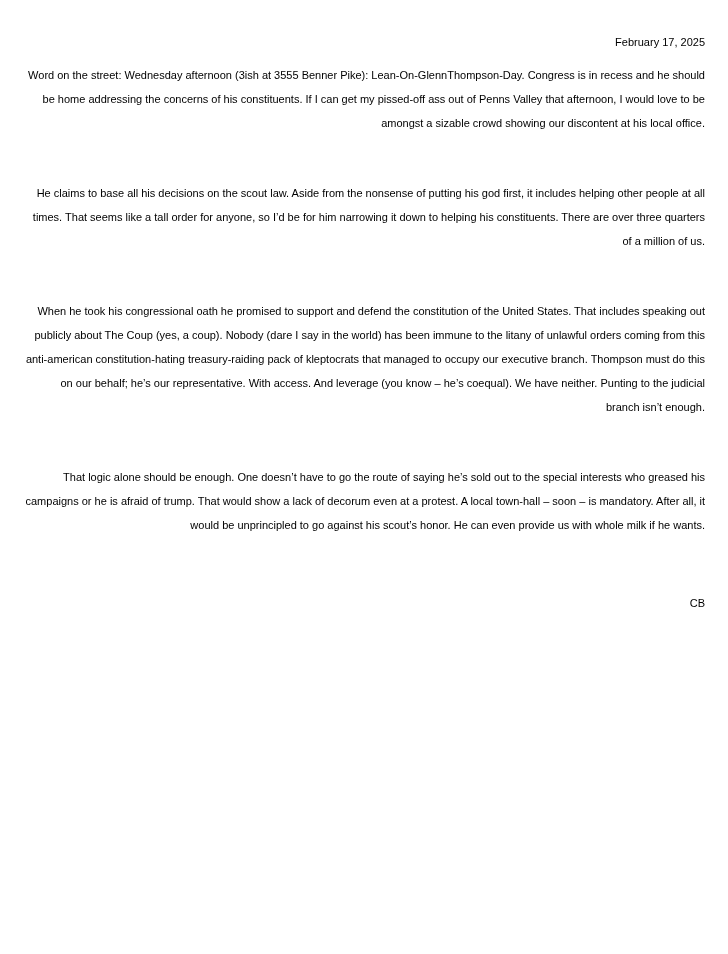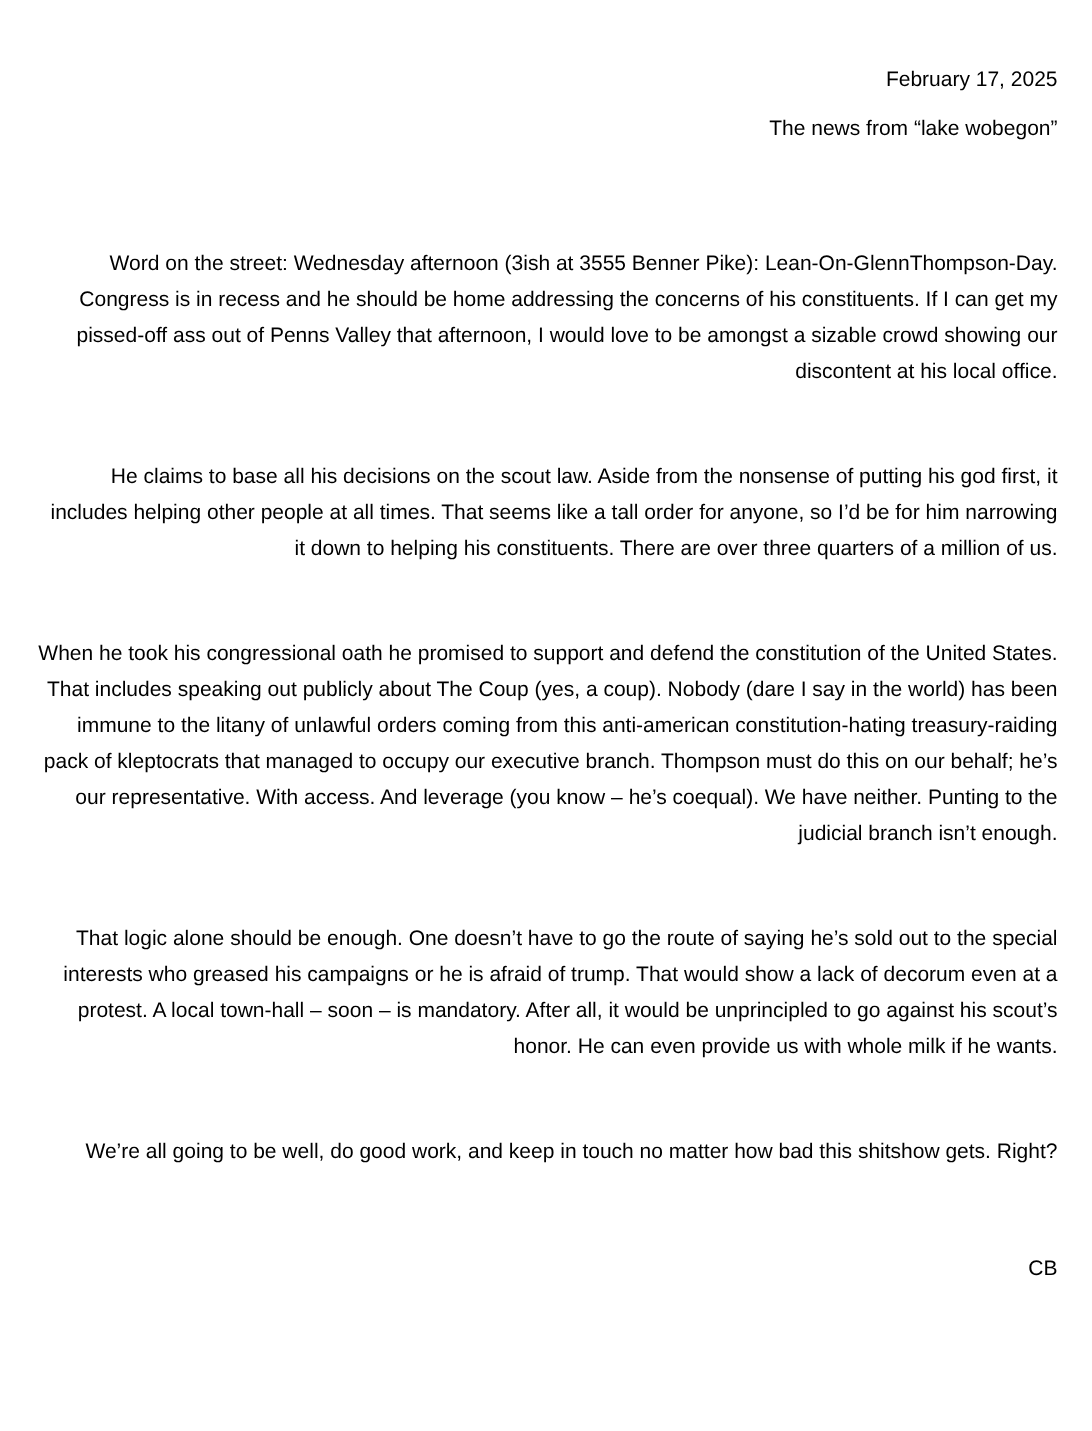--- a/index.html
+++ b/index.html
@@ -8,23 +8,23 @@
     background: #ffffff;
   }
   .page {
     position: relative;
     width: 728px;
     height: 954px;
     box-sizing: border-box;
     background: #ffffff;
     color: #000000;
     font-family: "Liberation Sans", sans-serif;
-    font-size: 14px;
+    font-size: 11px;
     line-height: 24px;
-    padding: 40px 23px 24px 25px;
+    padding: 30px 23px 24px 25px;
     overflow: hidden;
   }
   .header-line {
     text-align: right;
     margin: 0;
   }
   .date-line {
     margin-bottom: 9px;
   }
   .subtitle-line {
@@ -45,27 +45,25 @@
     margin-top: 54px;
   }
 </style>
 </head>
 <body>
 
 <div class="page">
 
   <p class="header-line date-line">February 17, 2025</p>
 
-  <p class="header-line subtitle-line">The news from “lake wobegon”</p>
 
   <p class="para"><span>Word on the street: Wednesday afternoon (3ish at 3555 Benner Pike): Lean-On-GlennThompson-Day. Congress is in recess and he should be home addressing the concerns of his constituents. If I can get my pissed-off ass out of Penns Valley that afternoon, I would love to be amongst a sizable crowd showing our discontent at his local office.</span></p>
 
   <p class="para"><span>He claims to base all his decisions on the scout law. Aside from the nonsense of putting his god first, it includes helping other people at all times. That seems like a tall order for anyone, so I’d be for him narrowing it down to helping his constituents. There are over three quarters of a million of us.</span></p>
 
   <p class="para"><span>When he took his congressional oath he promised to support and defend the constitution of the United States. That includes </span><span class="u">speaking out publicly about The Coup</span><span> (yes, a coup). Nobody (dare I say in the world) has been immune to the litany of unlawful orders coming from this anti-american constitution-hating treasury-raiding pack of kleptocrats that managed to occupy our executive branch. Thompson </span><span class="u">must</span><span> do this on our behalf; he’s our representative. With access. And leverage (you know – he’s coequal). We have neither. Punting to the judicial branch isn’t enough.</span></p>
 
   <p class="para"><span>That logic alone should be enough. One doesn’t have to go the route of saying he’s sold out to the special interests who greased his campaigns or he is afraid of trump. That would show a lack of decorum even at a protest. A local town-hall – soon – is mandatory. After all, it would be unprincipled to go against his scout’s honor. He can even provide us with whole milk if he wants.</span></p>
 
-  <p class="para"><span>We’re all going to be well, do good work, and keep in touch no matter how bad this shitshow gets. Right?</span></p>
 
   <p class="signature">CB</p>
 
 </div>
 
 </body></html>

